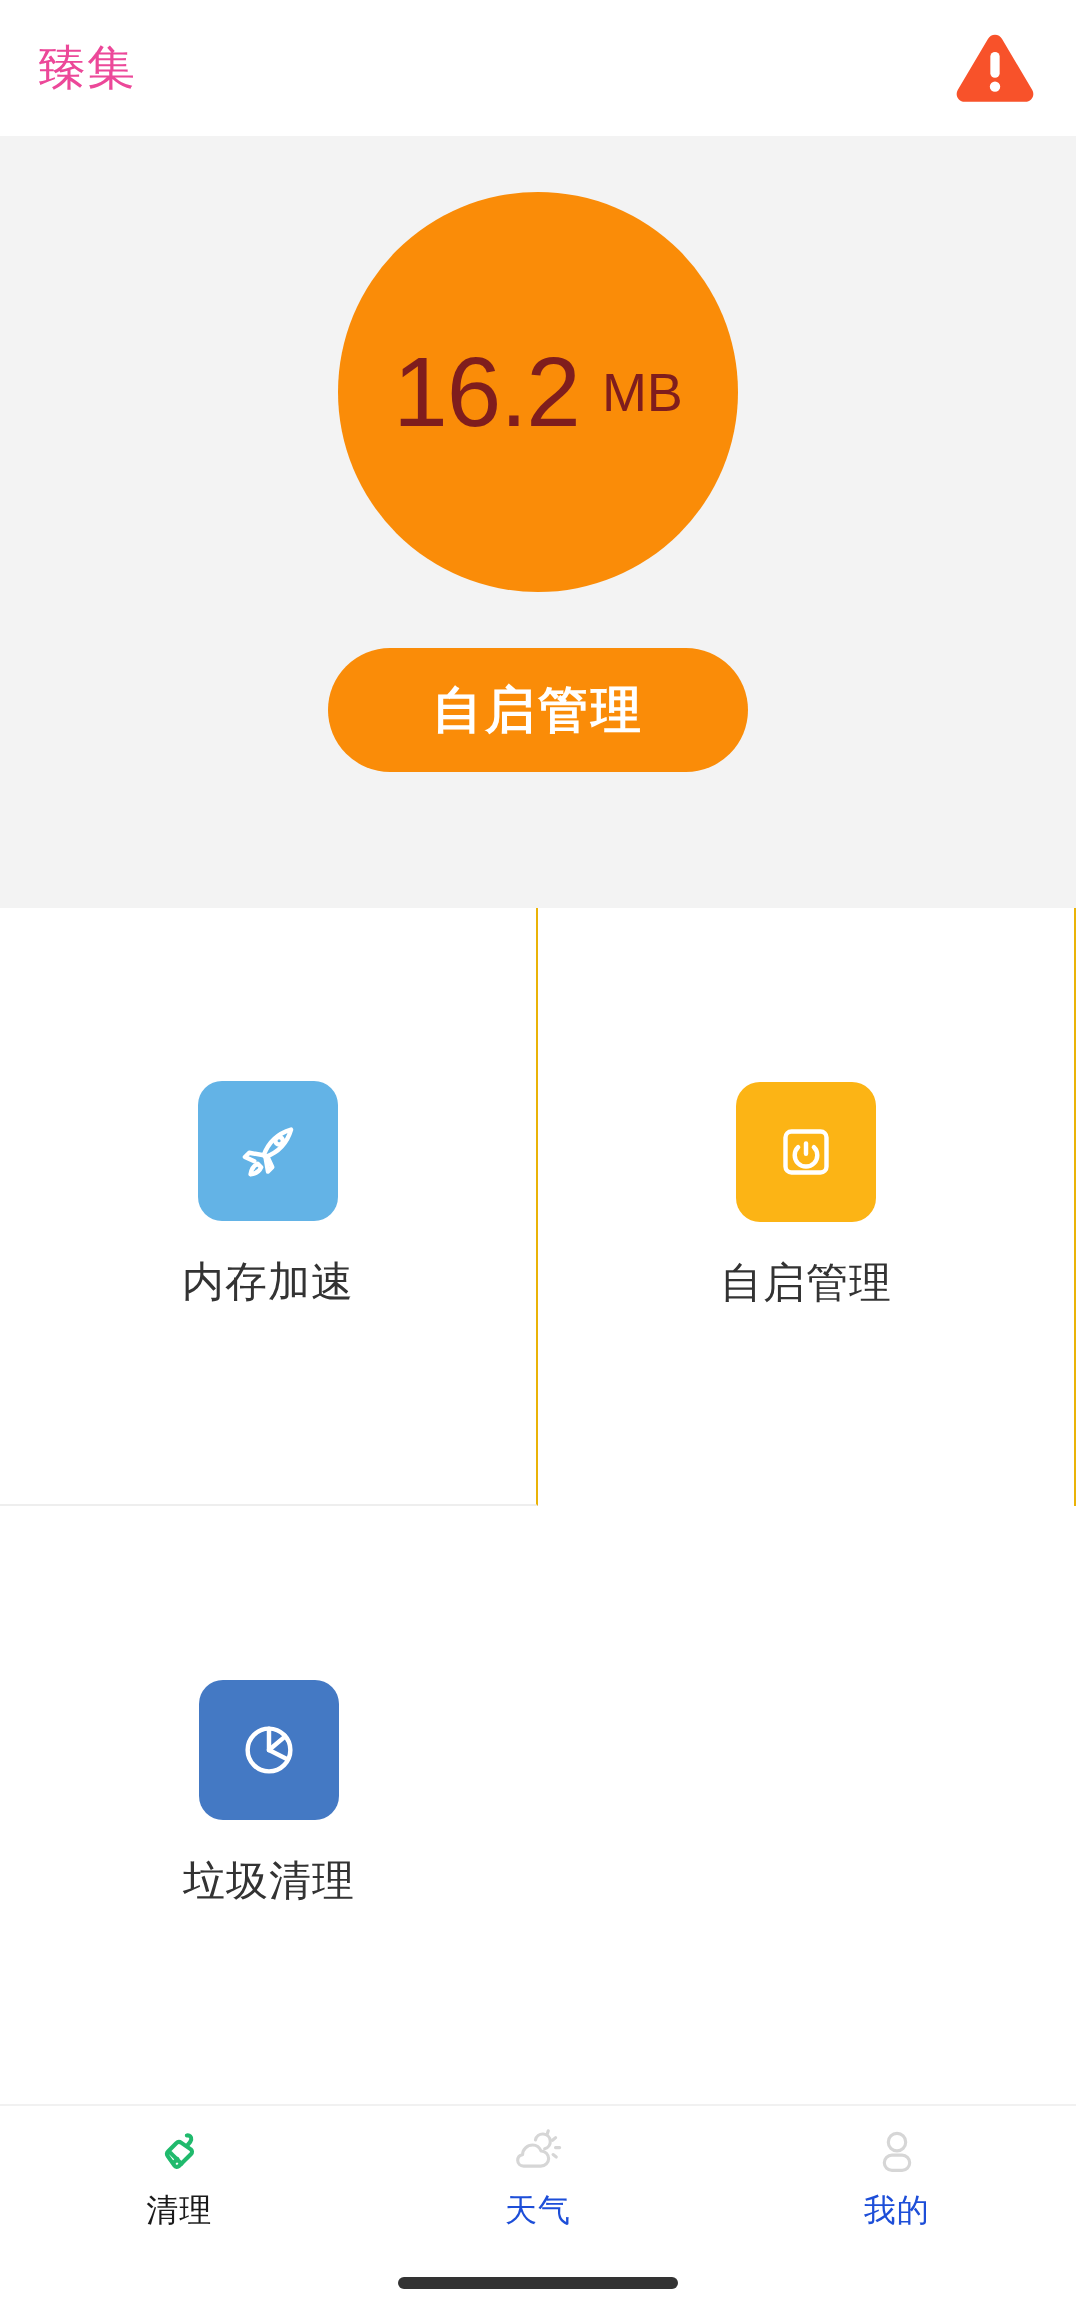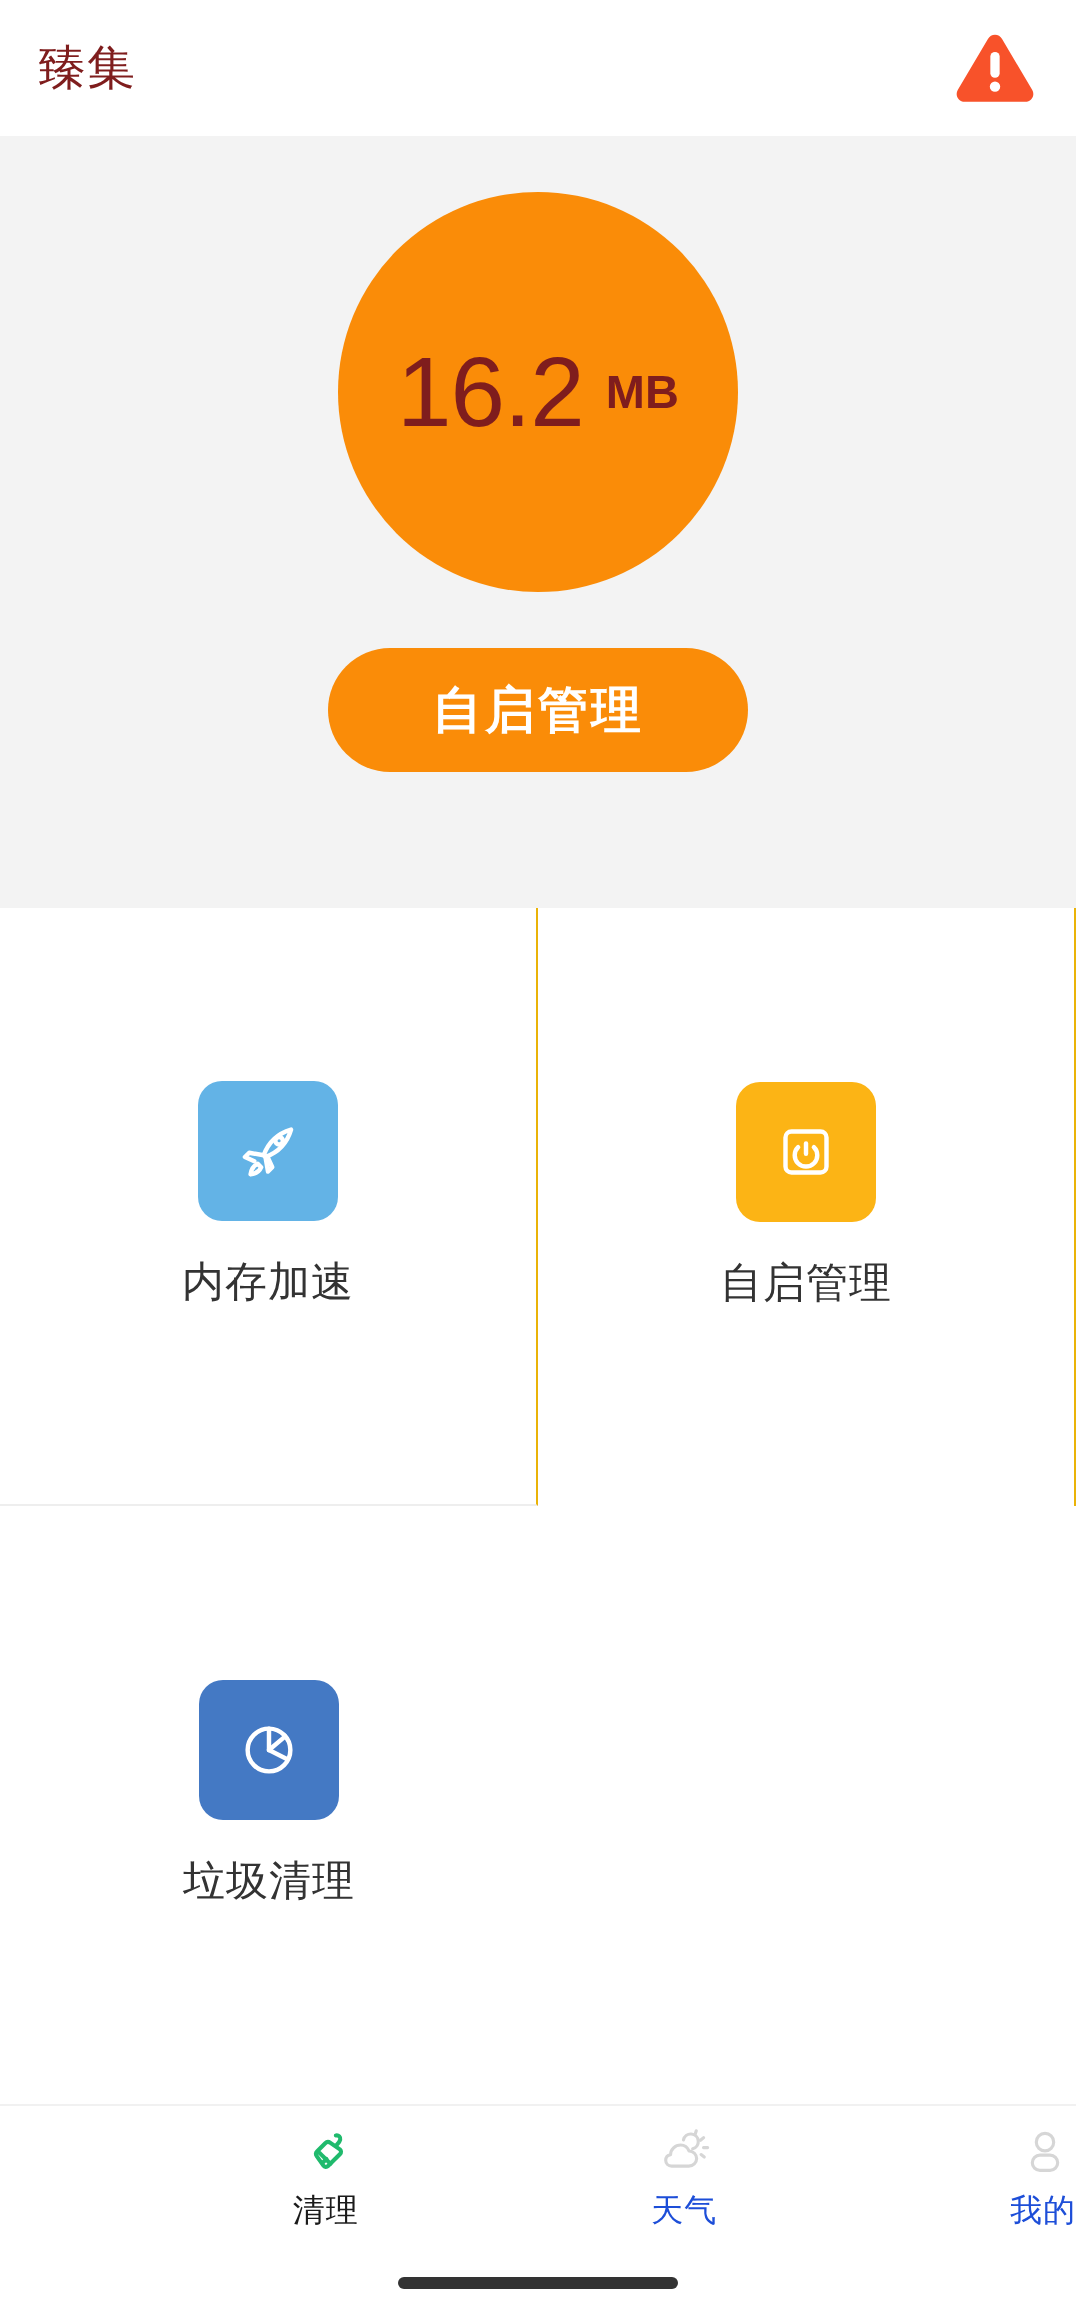--- a/index.html
+++ b/index.html
@@ -30,21 +30,21 @@
     background: #ffffff;
     display: flex;
     align-items: center;
     justify-content: space-between;
     padding: 0 38px 0 38px;
     box-sizing: border-box;
   }
   .app-title {
     font-size: 48px;
     font-weight: 500;
-    color: #7f1d1d;
+    color: #ec4899;
     letter-spacing: 1px;
     line-height: 1;
   }
   .warn-icon {
     width: 86px;
     height: 86px;
     display: block;
   }
 
   
@@ -69,22 +69,22 @@
     justify-content: center;
     color: #7f1d1d;
   }
   .gauge-value {
     font-size: 98px;
     font-weight: 400;
     line-height: 400px;
     letter-spacing: -1px;
   }
   .gauge-unit {
-    font-size: 47px;
-    font-weight: 700;
+    font-size: 54px;
+    font-weight: 400;
     line-height: 400px;
     letter-spacing: 0px;
     margin-left: 22px;
   }
   .clean-btn {
     margin-top: 56px;
     width: 420px;
     height: 124px;
     border-radius: 62px;
     background: #fa8c08;
@@ -150,21 +150,21 @@
     background: #ffffff;
     display: flex;
     align-items: flex-start;
     padding-top: 16px;
     box-sizing: border-box;
   }
   .tab {
     flex: 1 1 0;
     display: flex;
     flex-direction: column;
-    align-items: flex-end;
+    align-items: center;
     cursor: pointer;
   }
   .tab-icon {
     width: 62px;
     height: 62px;
     display: flex;
     align-items: center;
     justify-content: center;
   }
   .tab-label {

